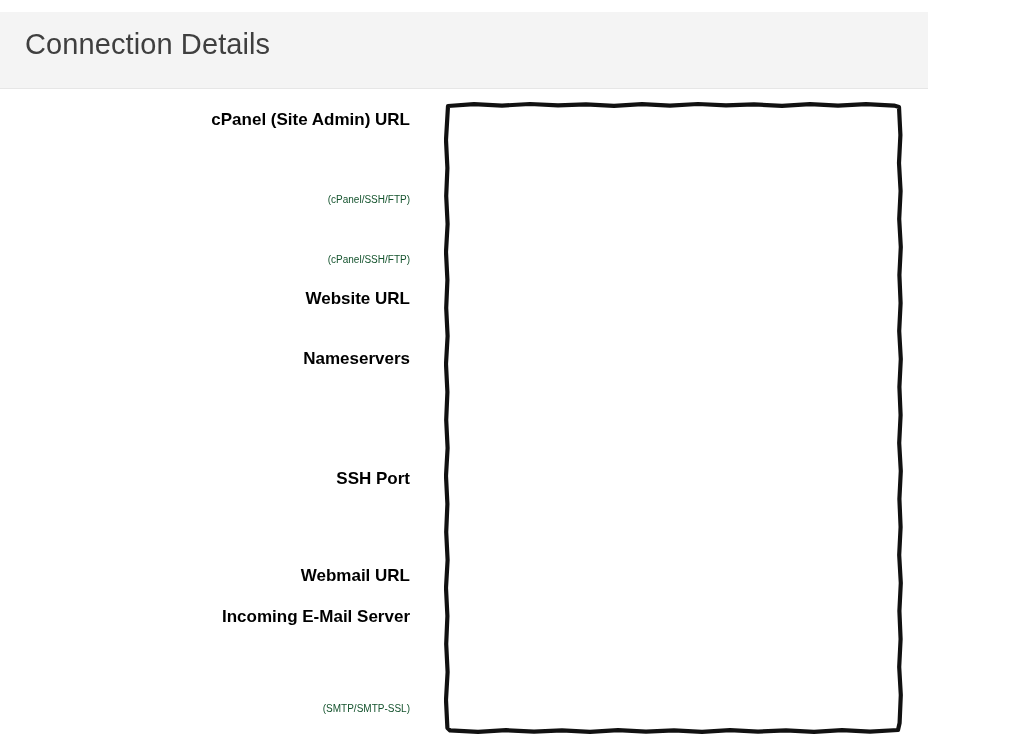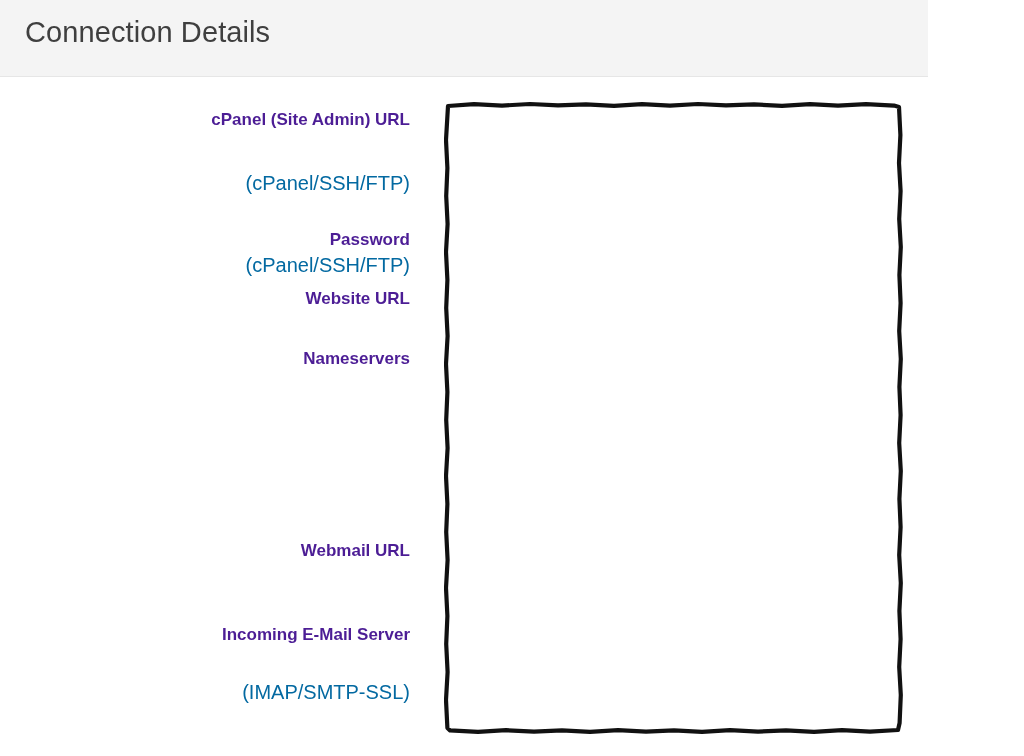--- a/index.html
+++ b/index.html
@@ -14,21 +14,21 @@
     font-family: "Liberation Sans", sans-serif;
     color: #3c4043;
     overflow: hidden;
     position: relative;
   }
 
   
   .page-header {
     position: absolute;
     left: 0;
-    top: 0;
+    top: 12px;
     width: 928px;
     height: 77px;
     background: #f4f4f4;
     border-bottom: 1px solid #e6e6e6;
     box-sizing: border-box;
   }
   .page-title {
     position: absolute;
     left: 25px;
     top: 16px;
@@ -61,29 +61,29 @@
     position: absolute;
     right: 0;
     width: 410px;
     text-align: right;
     white-space: nowrap;
     line-height: 22px;
   }
   .field-label {
     font-size: 17px;
     font-weight: bold;
-    color: #4c1d95;
+    color: #000000;
     display: block;
   }
   .field-sublabel {
-    font-size: 20px;
+    font-size: 10px;
     font-weight: normal;
-    color: #0369a1;
+    color: #14532d;
     display: block;
-    margin-top: 3px;
+    margin-top: 20px;
   }
 
   
   .value-column {
     position: absolute;
     left: 444px;
     top: 24px;
     width: 459px;
     height: 633px;
   }
@@ -121,37 +121,39 @@
 
   <div class="label-column">
 
   <div class="field-row" style="top: 32px;">
         <span class="field-label">cPanel (Site Admin) URL</span>
       </div>
       <div class="field-row" style="top: 92px;">
         <span class="field-sublabel">(cPanel/SSH/FTP)</span>
       </div>
       <div class="field-row" style="top: 152px;">
-        <span class="field-label">Password</span>
         <span class="field-sublabel">(cPanel/SSH/FTP)</span>
       </div>
       <div class="field-row" style="top: 271px;">
         <span class="field-label">Nameservers</span>
       </div>
       <div class="field-row" style="top: 211px;">
         <span class="field-label">Website URL</span>
       </div>
-      <div class="field-row" style="top: 463px;">
+      <div class="field-row" style="top: 391px;">
+        <span class="field-label">SSH Port</span>
+      </div>
+      <div class="field-row" style="top: 488px;">
         <span class="field-label">Webmail URL</span>
       </div>
-      <div class="field-row" style="top: 547px;">
+      <div class="field-row" style="top: 529px;">
         <span class="field-label">Incoming E-Mail Server</span>
       </div>
       <div class="field-row" style="top: 601px;">
-        <span class="field-sublabel">(IMAP/SMTP-SSL)</span>
+        <span class="field-sublabel">(SMTP/SMTP-SSL)</span>
       </div>
     </div>
 
   <div class="value-column">
     <div class="value-surface"></div>
     <div class="redaction-box">
       <svg viewBox="0 0 459 633" preserveAspectRatio="none" aria-hidden="true">
         <path d="M4,5 L30,3.2 L58,4.6 L86,3.0 L114,4.4 L142,3.4 L170,4.8 L198,3.2
                  L226,4.6 L254,3.0 L282,4.4 L310,3.4 L338,4.8 L366,3.2 L394,4.6
                  L422,3.2 L450,4.6 L455,6

